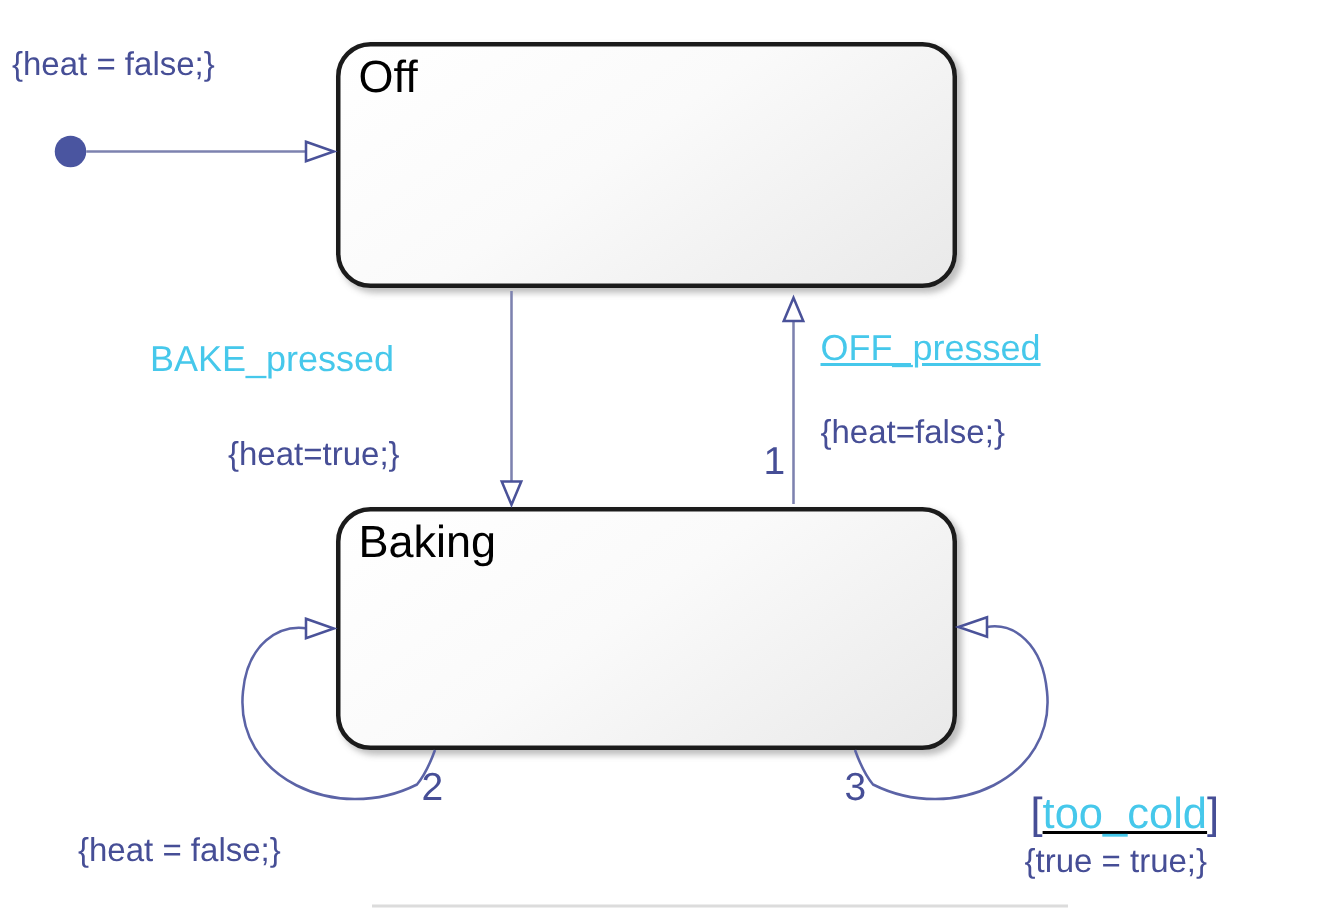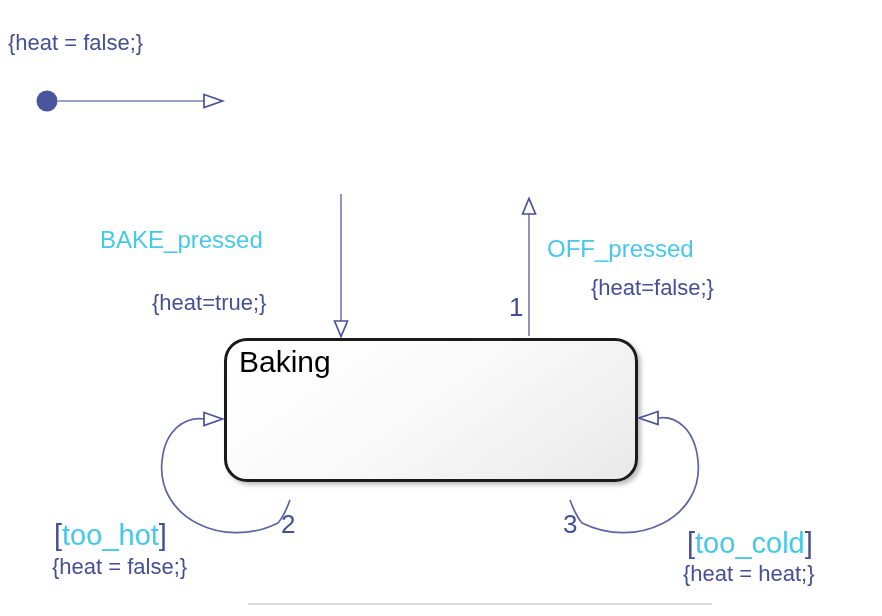--- a/index.html
+++ b/index.html
@@ -32,39 +32,42 @@
     position:absolute;top:4px;left:12px;
     font-size:30px;color:#000000;letter-spacing:0px;
   }
   .lbl{position:absolute;z-index:4;white-space:nowrap;line-height:1.05;}
   .ev{color:var(--event-text);font-size:24px;}
   .ac{color:var(--action-text);font-size:22px;}
   .num{color:var(--action-text);font-size:26px;}
   .br{color:var(--action-text);}
   .cond-name{color:var(--event-text);}
   #state-off{left:224px;top:28px;width:414px;height:164px;}
-  #state-baking{left:224px;top:338px;width:414px;height:144px;}
+  #state-baking{left:224px;top:338px;width:414px;height:162px;}
   #lbl-init-action{left:8px;top:31px;}
   #lbl-bake-event{left:100px;top:227px;}
   #lbl-bake-action{left:152px;top:275px;margin-top:16px;}
-  #lbl-off-event{left:547px;top:236px;}
-  #lbl-off-action{left:547px;top:276px;margin-left:44px;}
+  #lbl-off-event{left:547px;top:220px;text-decoration:underline;}
+  #lbl-off-action{left:547px;top:276px;}
   #lbl-order-1{left:509px;top:294px;}
   #lbl-order-2{left:281px;top:511px;}
   #lbl-order-3{left:563px;top:511px;}
   #lbl-toohot-cond{left:54px;top:520px;font-size:29px;}
   #lbl-toohot-action{left:52px;top:555px;}
-  #lbl-toocold-cond{left:687px;top:528px;font-size:29px;}
+  #lbl-toocold-cond{left:687px;top:528px;font-size:29px;text-decoration:underline;}
   #lbl-toocold-action{left:683px;top:562px;}
 </style>
 </head>
 <body>
 
 <div class="canvas">
 
+  <div class="state" id="state-off">
+    <span class="state-label">Off</span>
+  </div>
   <div class="state" id="state-baking">
     <span class="state-label">Baking</span>
   </div>
 
   <svg class="wires" width="882" height="616" viewBox="0 0 882 616">
 
     <circle class="t-dot" cx="47" cy="101" r="10.5"></circle>
     <path class="t-line" d="M 57.5 101 L 204 101"></path>
     <polygon class="t-arrow" points="204,94.5 222.5,101 204,107.5"></polygon>
 
@@ -85,25 +88,22 @@
 
   <div class="lbl ac" id="lbl-init-action">{heat = false;}</div>
 
   <div class="lbl ev" id="lbl-bake-event">BAKE_pressed</div>
   <div class="lbl ac" id="lbl-bake-action">{heat=true;}</div>
 
   <div class="lbl ev" id="lbl-off-event">OFF_pressed</div>
   <div class="lbl ac" id="lbl-off-action">{heat=false;}</div>
   <div class="lbl num" id="lbl-order-1">1</div>
 
-  <div class="lbl" id="lbl-toohot-cond">
-    <span class="br">[</span><span class="cond-name">too_hot</span><span class="br">]</span>
-  </div>
   <div class="lbl ac" id="lbl-toohot-action">{heat = false;}</div>
   <div class="lbl num" id="lbl-order-2">2</div>
 
   <div class="lbl" id="lbl-toocold-cond">
     <span class="br">[</span><span class="cond-name">too_cold</span><span class="br">]</span>
   </div>
-  <div class="lbl ac" id="lbl-toocold-action">{heat = heat;}</div>
+  <div class="lbl ac" id="lbl-toocold-action">{true = true;}</div>
   <div class="lbl num" id="lbl-order-3">3</div>
 
 </div>
 
 </body></html>

